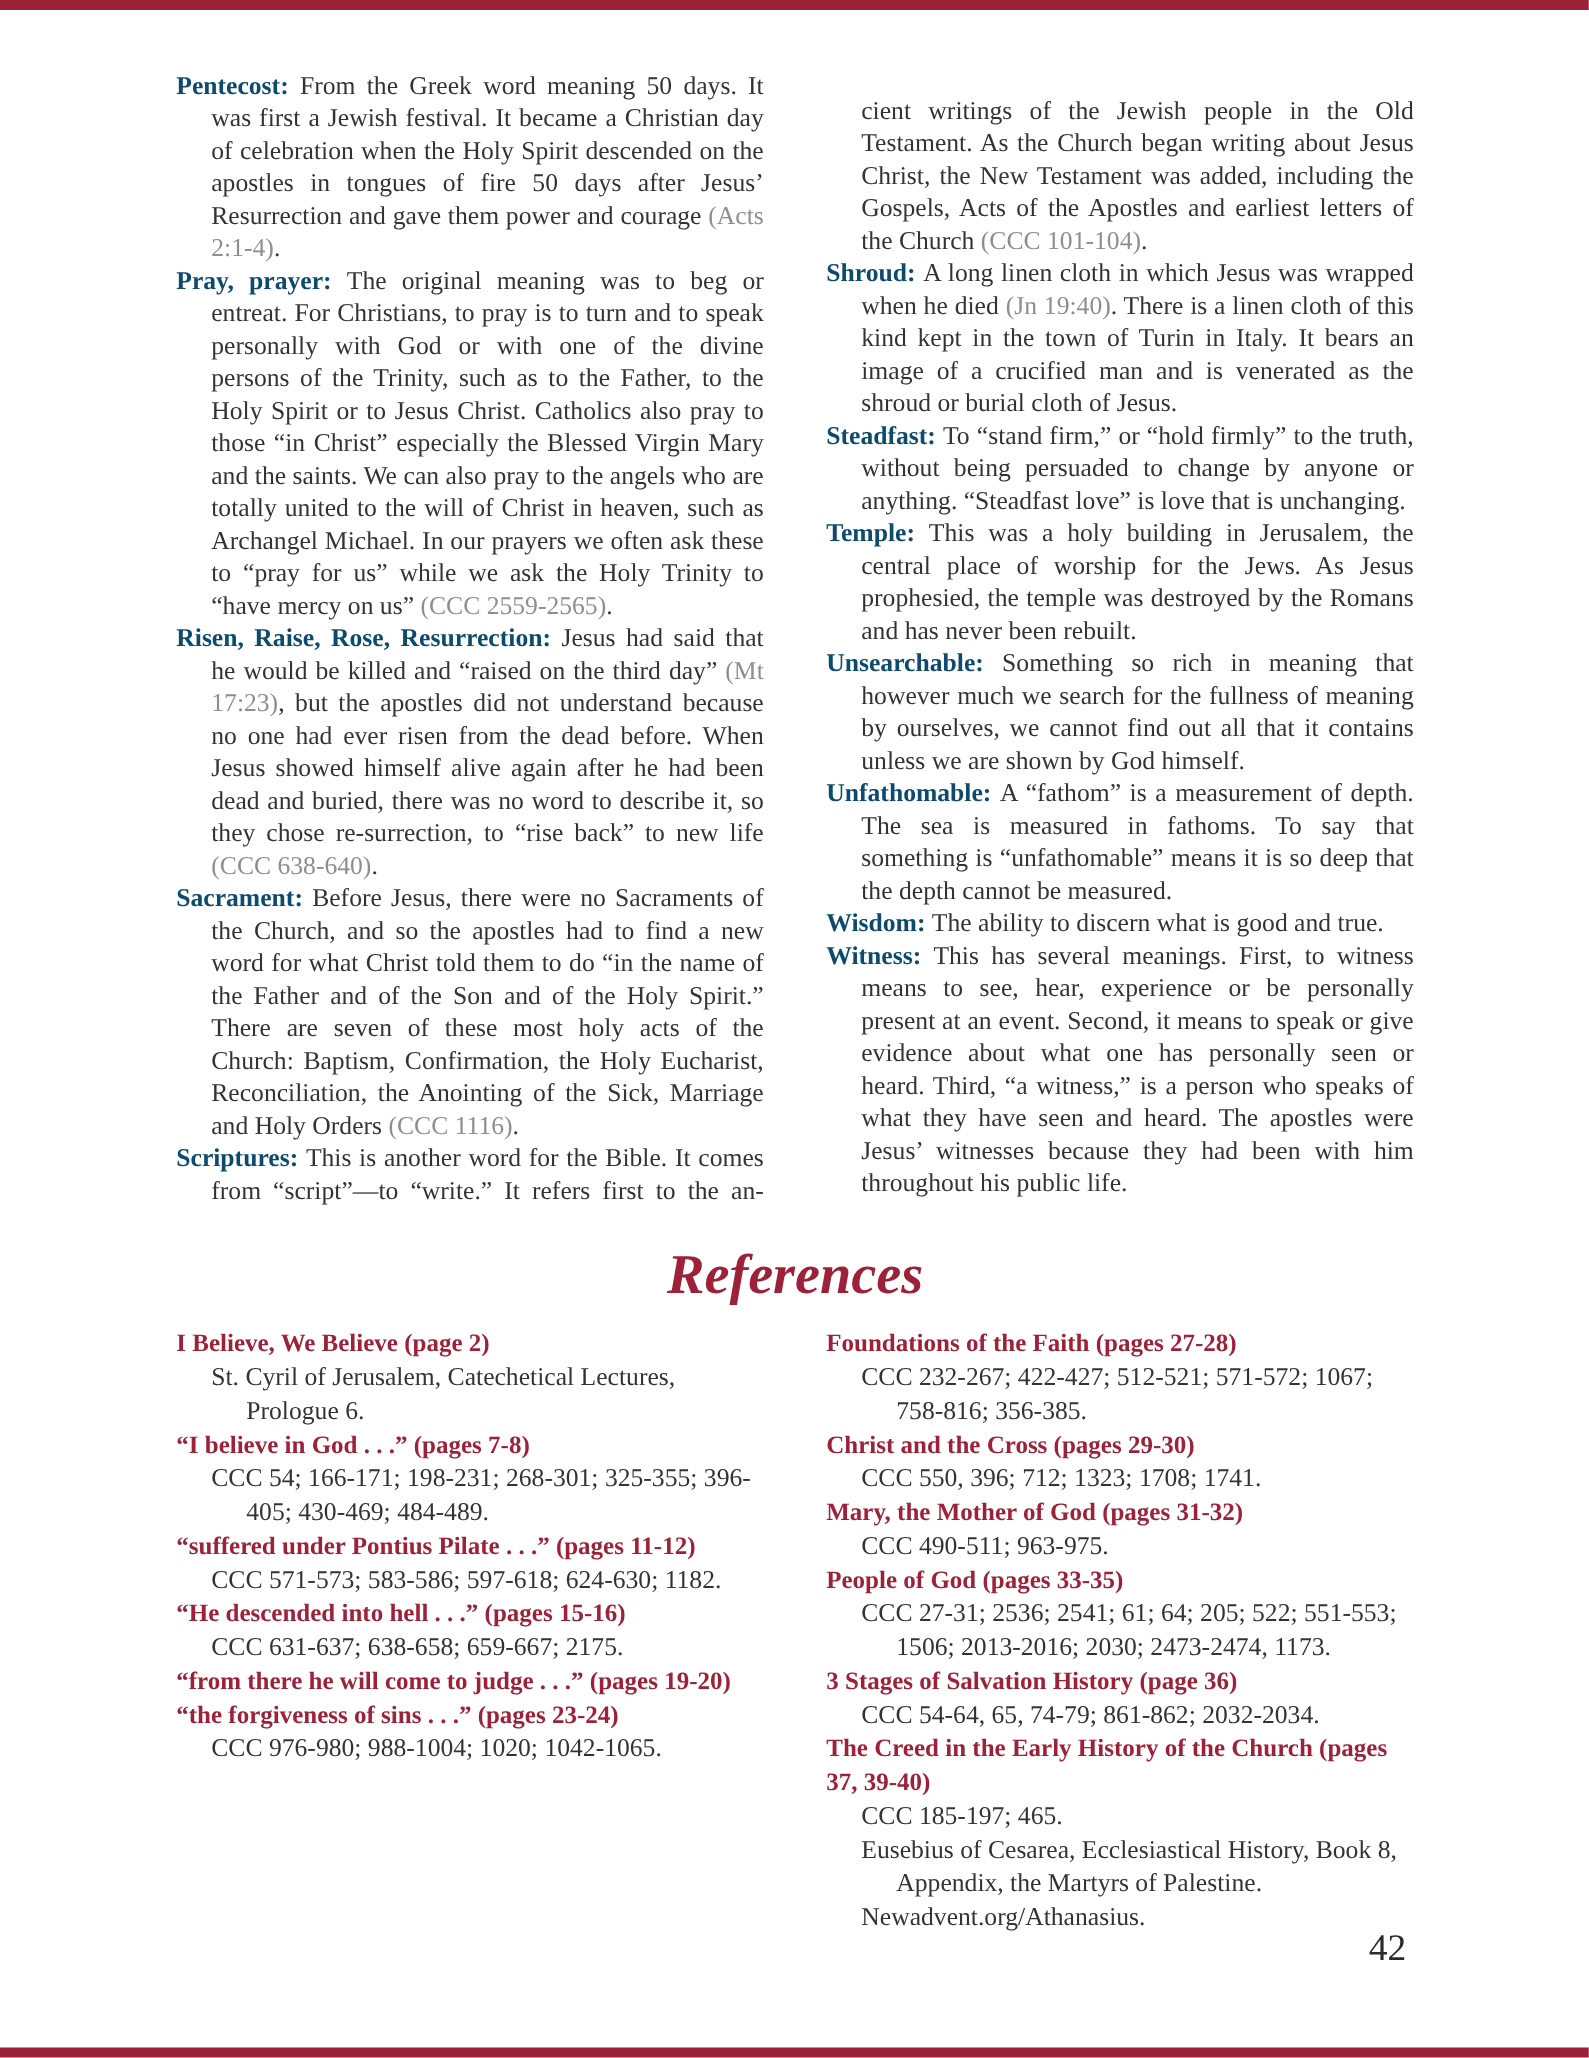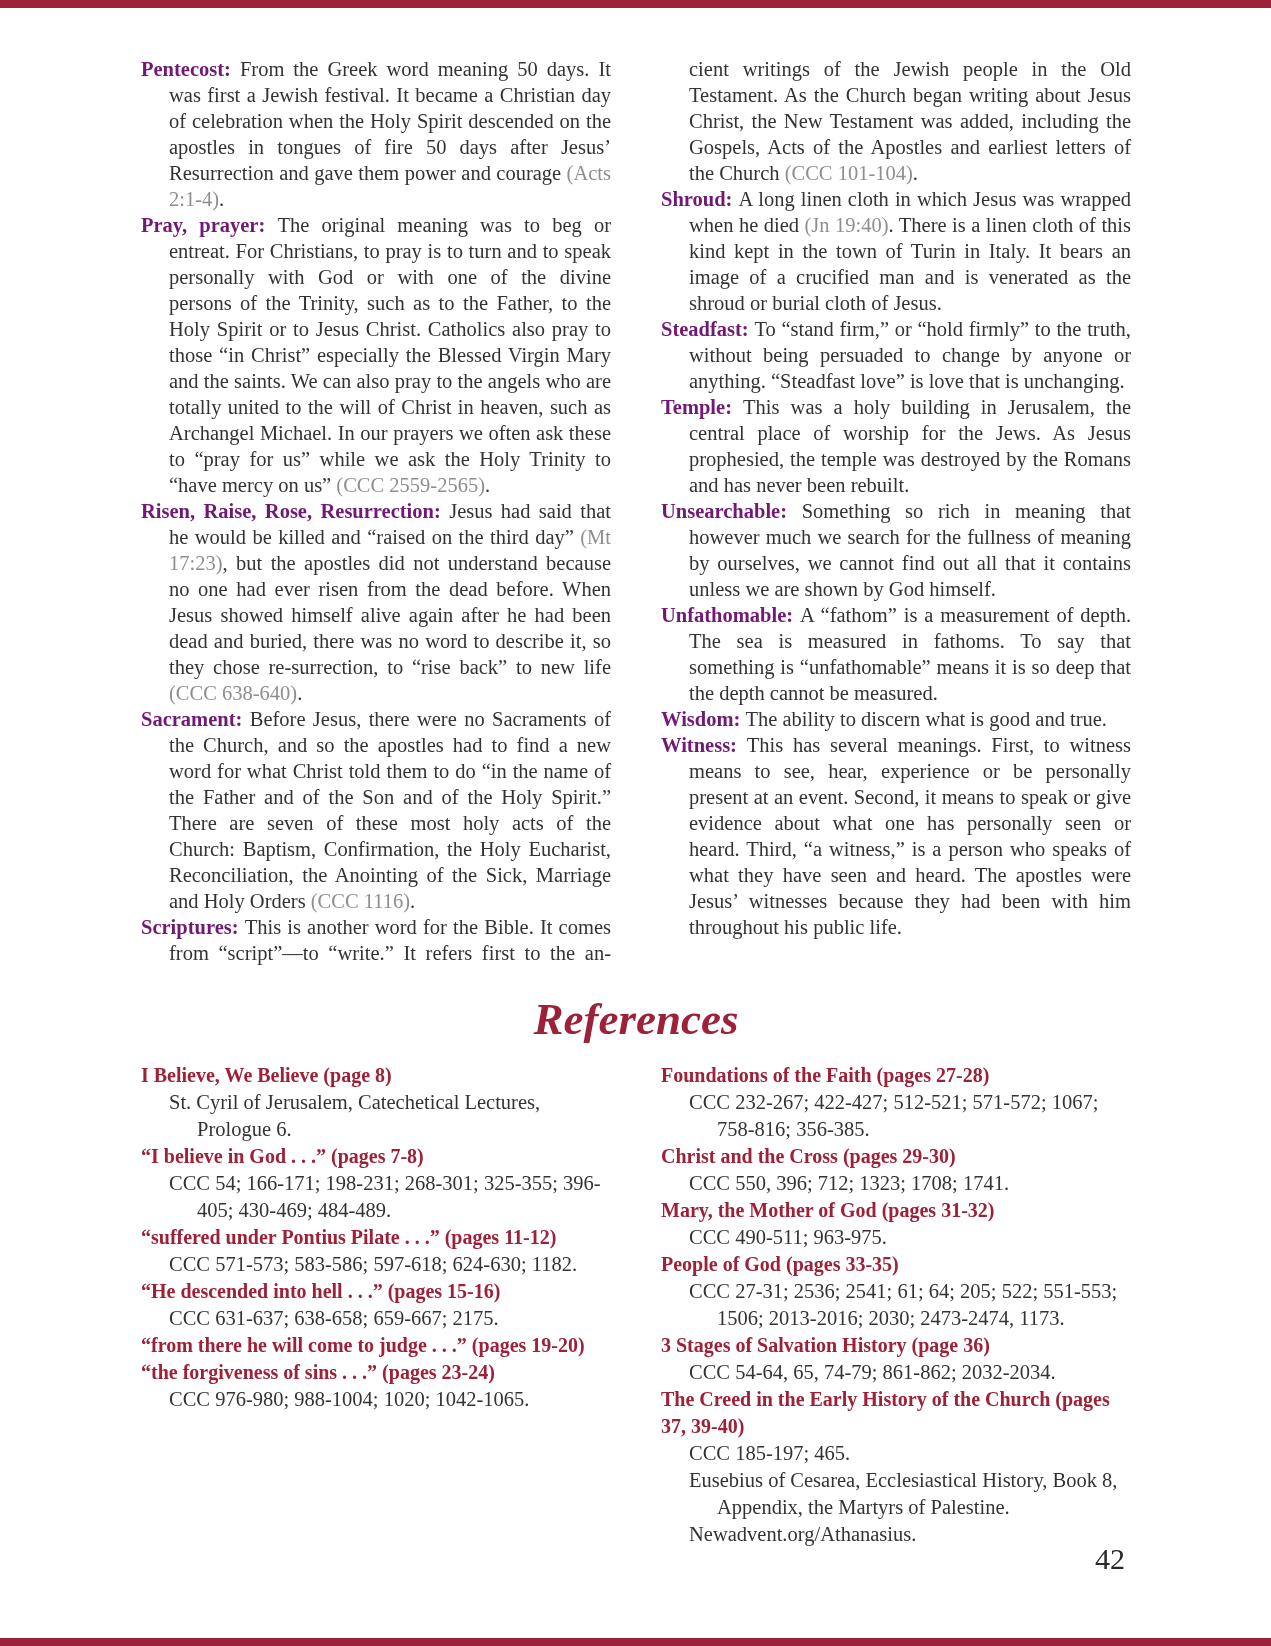--- a/index.html
+++ b/index.html
@@ -15,23 +15,23 @@
   .rule-bottom { bottom: 0; }
   .content { position: absolute; left: 141px; top: 56px; width: 990px; }
   .twocol { display: flex; gap: 50px; }
   .twocol .col { width: 470px; }
 
   
   .entry {
     font-size: 20.5px; line-height: 26px; color: #333333;
     text-align: justify; padding-left: 28px; text-indent: -28px;
   }
-  .entry.cont { text-indent: 0; }
+  .entry.cont { text-indent: 0; margin-top: 20px; }
   .entry.runover { text-align-last: justify; }
-  .term { color: #701a75; font-weight: bold; }
+  .term { color: #0c4a6e; font-weight: bold; }
   .cite { color: #8e8e8e; }
 
   
   .ref-divider { display: flex; align-items: center; margin-top: 22px; height: 62px; flex-direction: column; }
   .ref-divider .rule {
     flex: 1; height: 4px; background: #9d2138;
     box-shadow: 0 3px 0 #dde5f0;
   }
   .ref-title {
     font-size: 45px; font-style: italic; font-weight: bold;
@@ -78,21 +78,21 @@
     </section>
 
     <div class="ref-divider">
       <span class="rule"></span>
       <h1 class="ref-title">References</h1>
       <span class="rule"></span>
     </div>
 
     <section class="twocol refs">
       <div class="col" id="ref-col1">
-          <p class="ref-head">I Believe, We Believe (page 8)</p>
+          <p class="ref-head">I Believe, We Believe (page 2)</p>
           <p class="ref-line">St. Cyril of Jerusalem, Catechetical Lectures, Prologue 6.</p>
           <p class="ref-head">“I believe in God . . .” (pages 7-8)</p>
           <p class="ref-line">CCC 54; 166-171; 198-231; 268-301; 325-355; 396-405; 430-469; 484-489.</p>
           <p class="ref-head">“suffered under Pontius Pilate . . .” (pages 11-12)</p>
           <p class="ref-line">CCC 571-573; 583-586; 597-618; 624-630; 1182.</p>
           <p class="ref-head">“He descended into hell . . .” (pages 15-16)</p>
           <p class="ref-line">CCC 631-637; 638-658; 659-667; 2175.</p>
           <p class="ref-head">“from there he will come to judge . . .” (pages 19-20)</p>
           <p class="ref-head">“the forgiveness of sins . . .” (pages 23-24)</p>
           <p class="ref-line">CCC 976-980; 988-1004; 1020; 1042-1065.</p>

